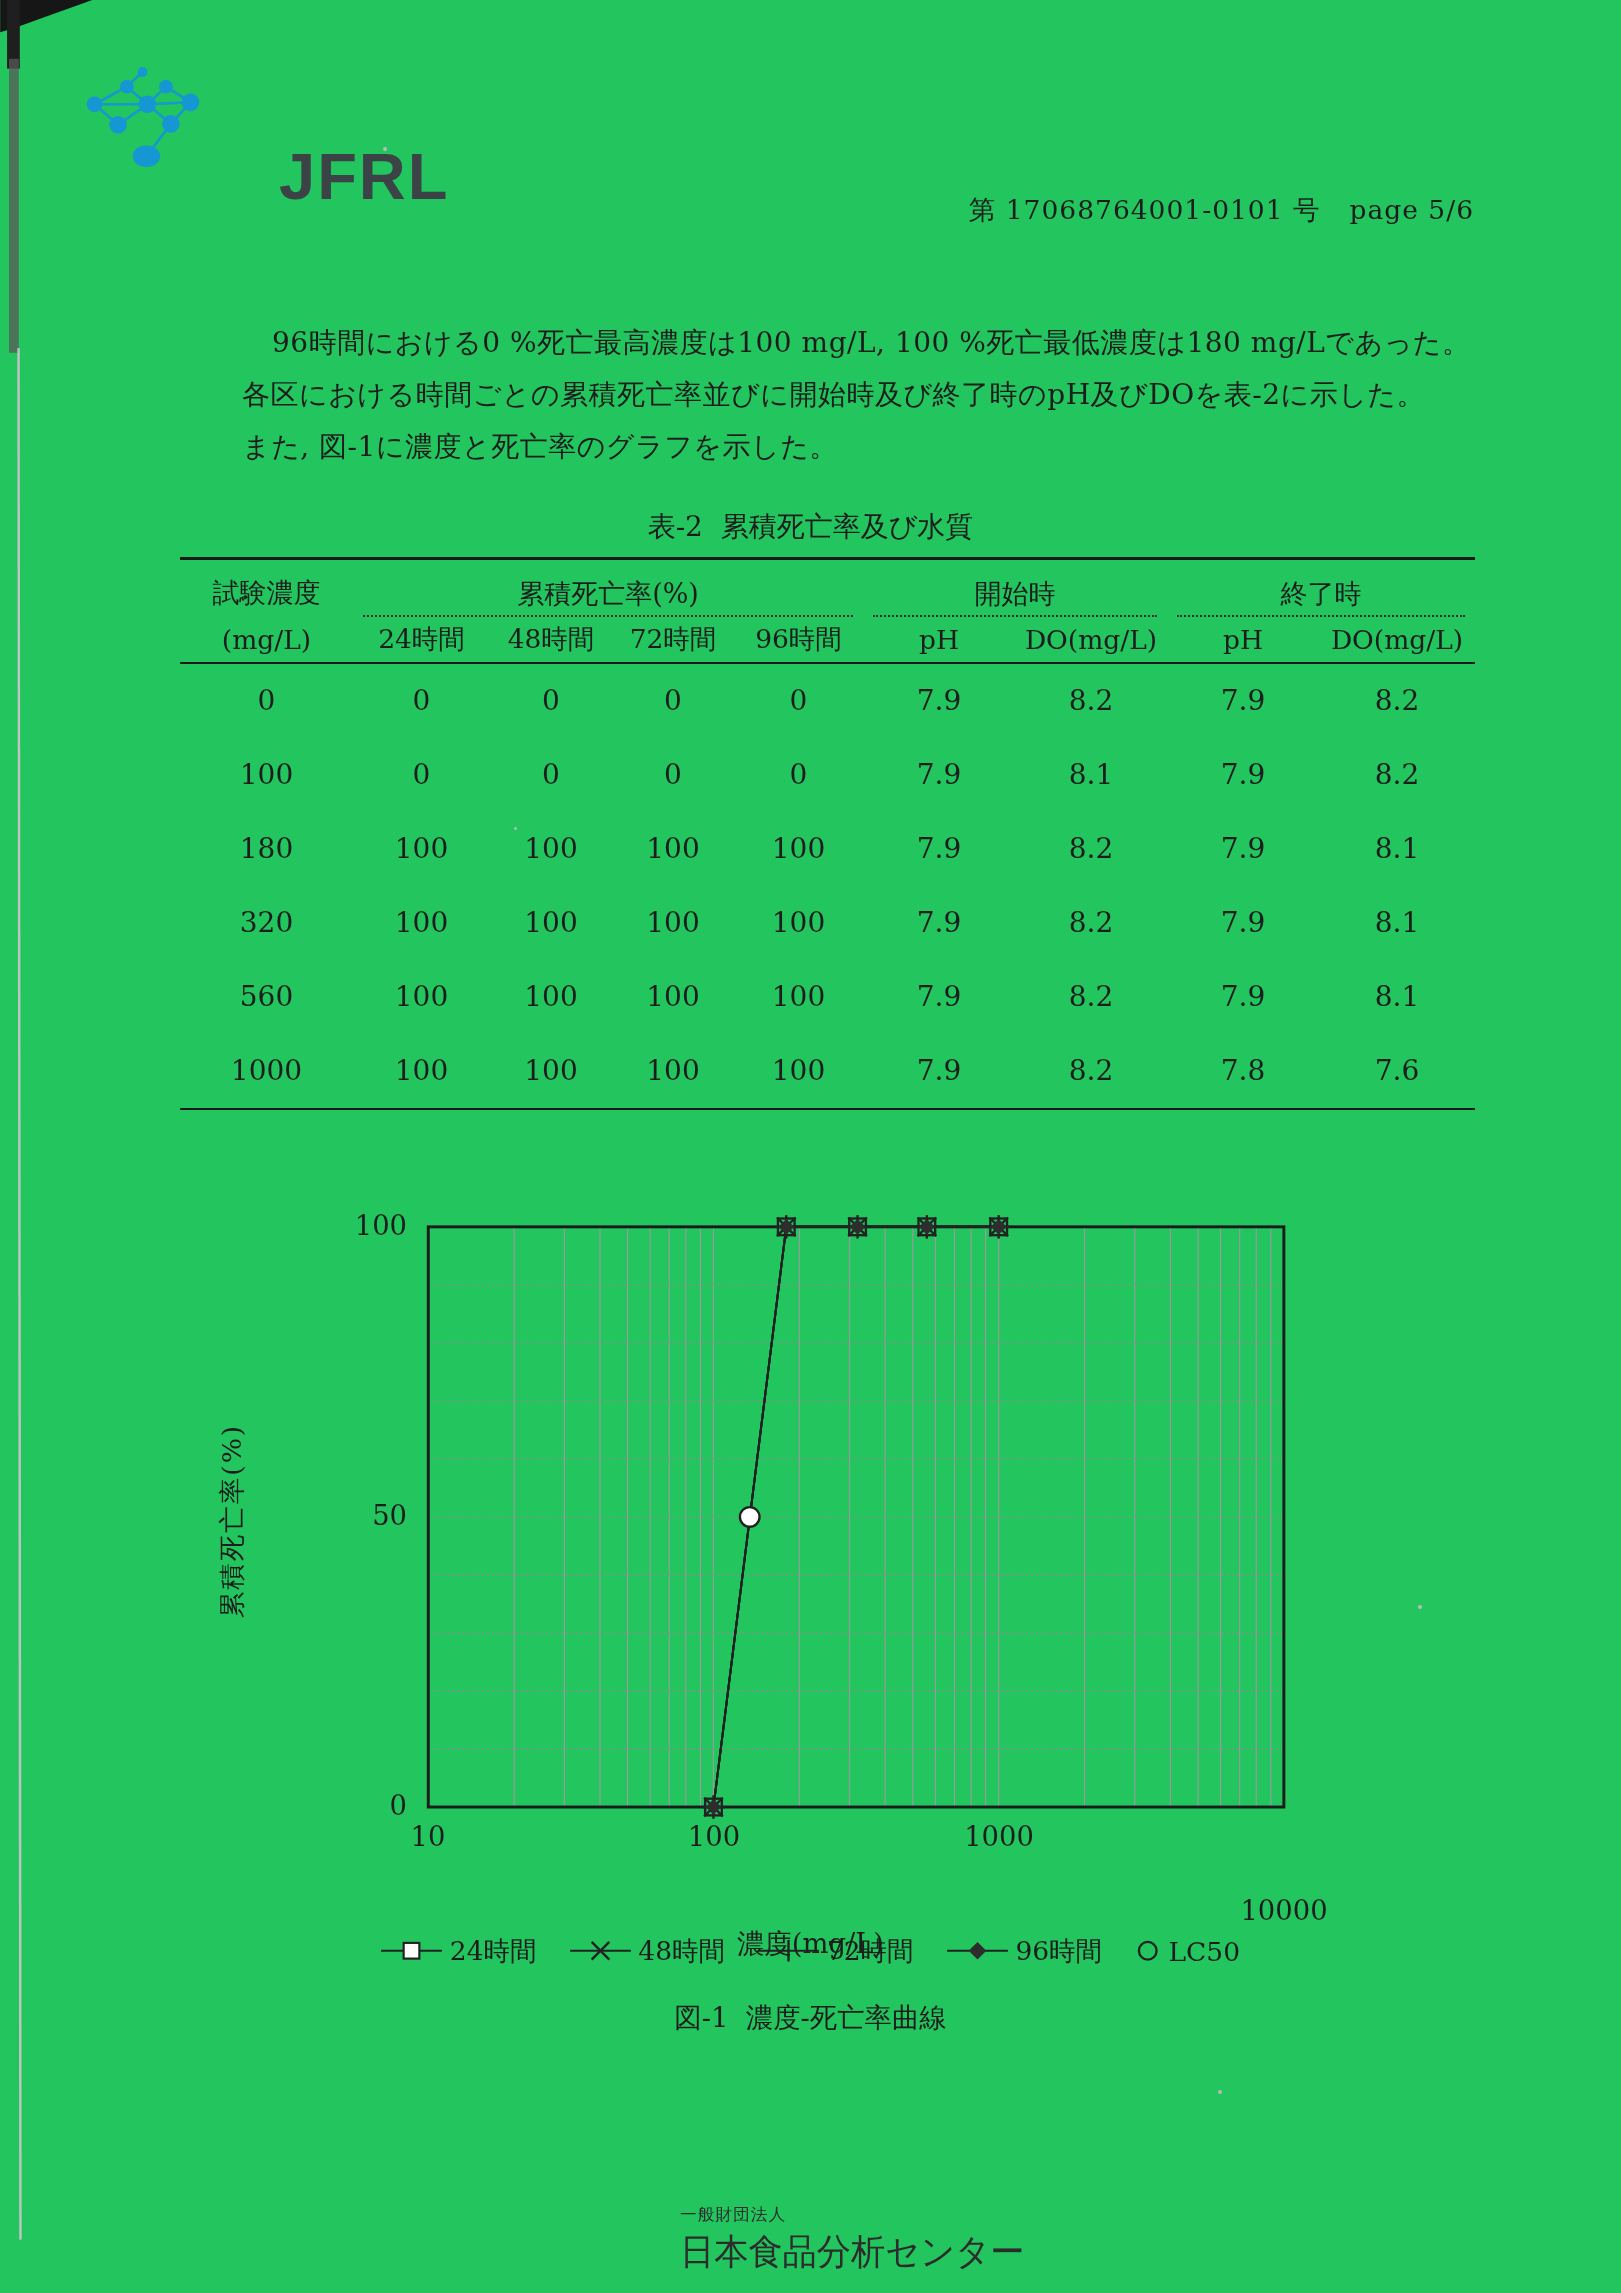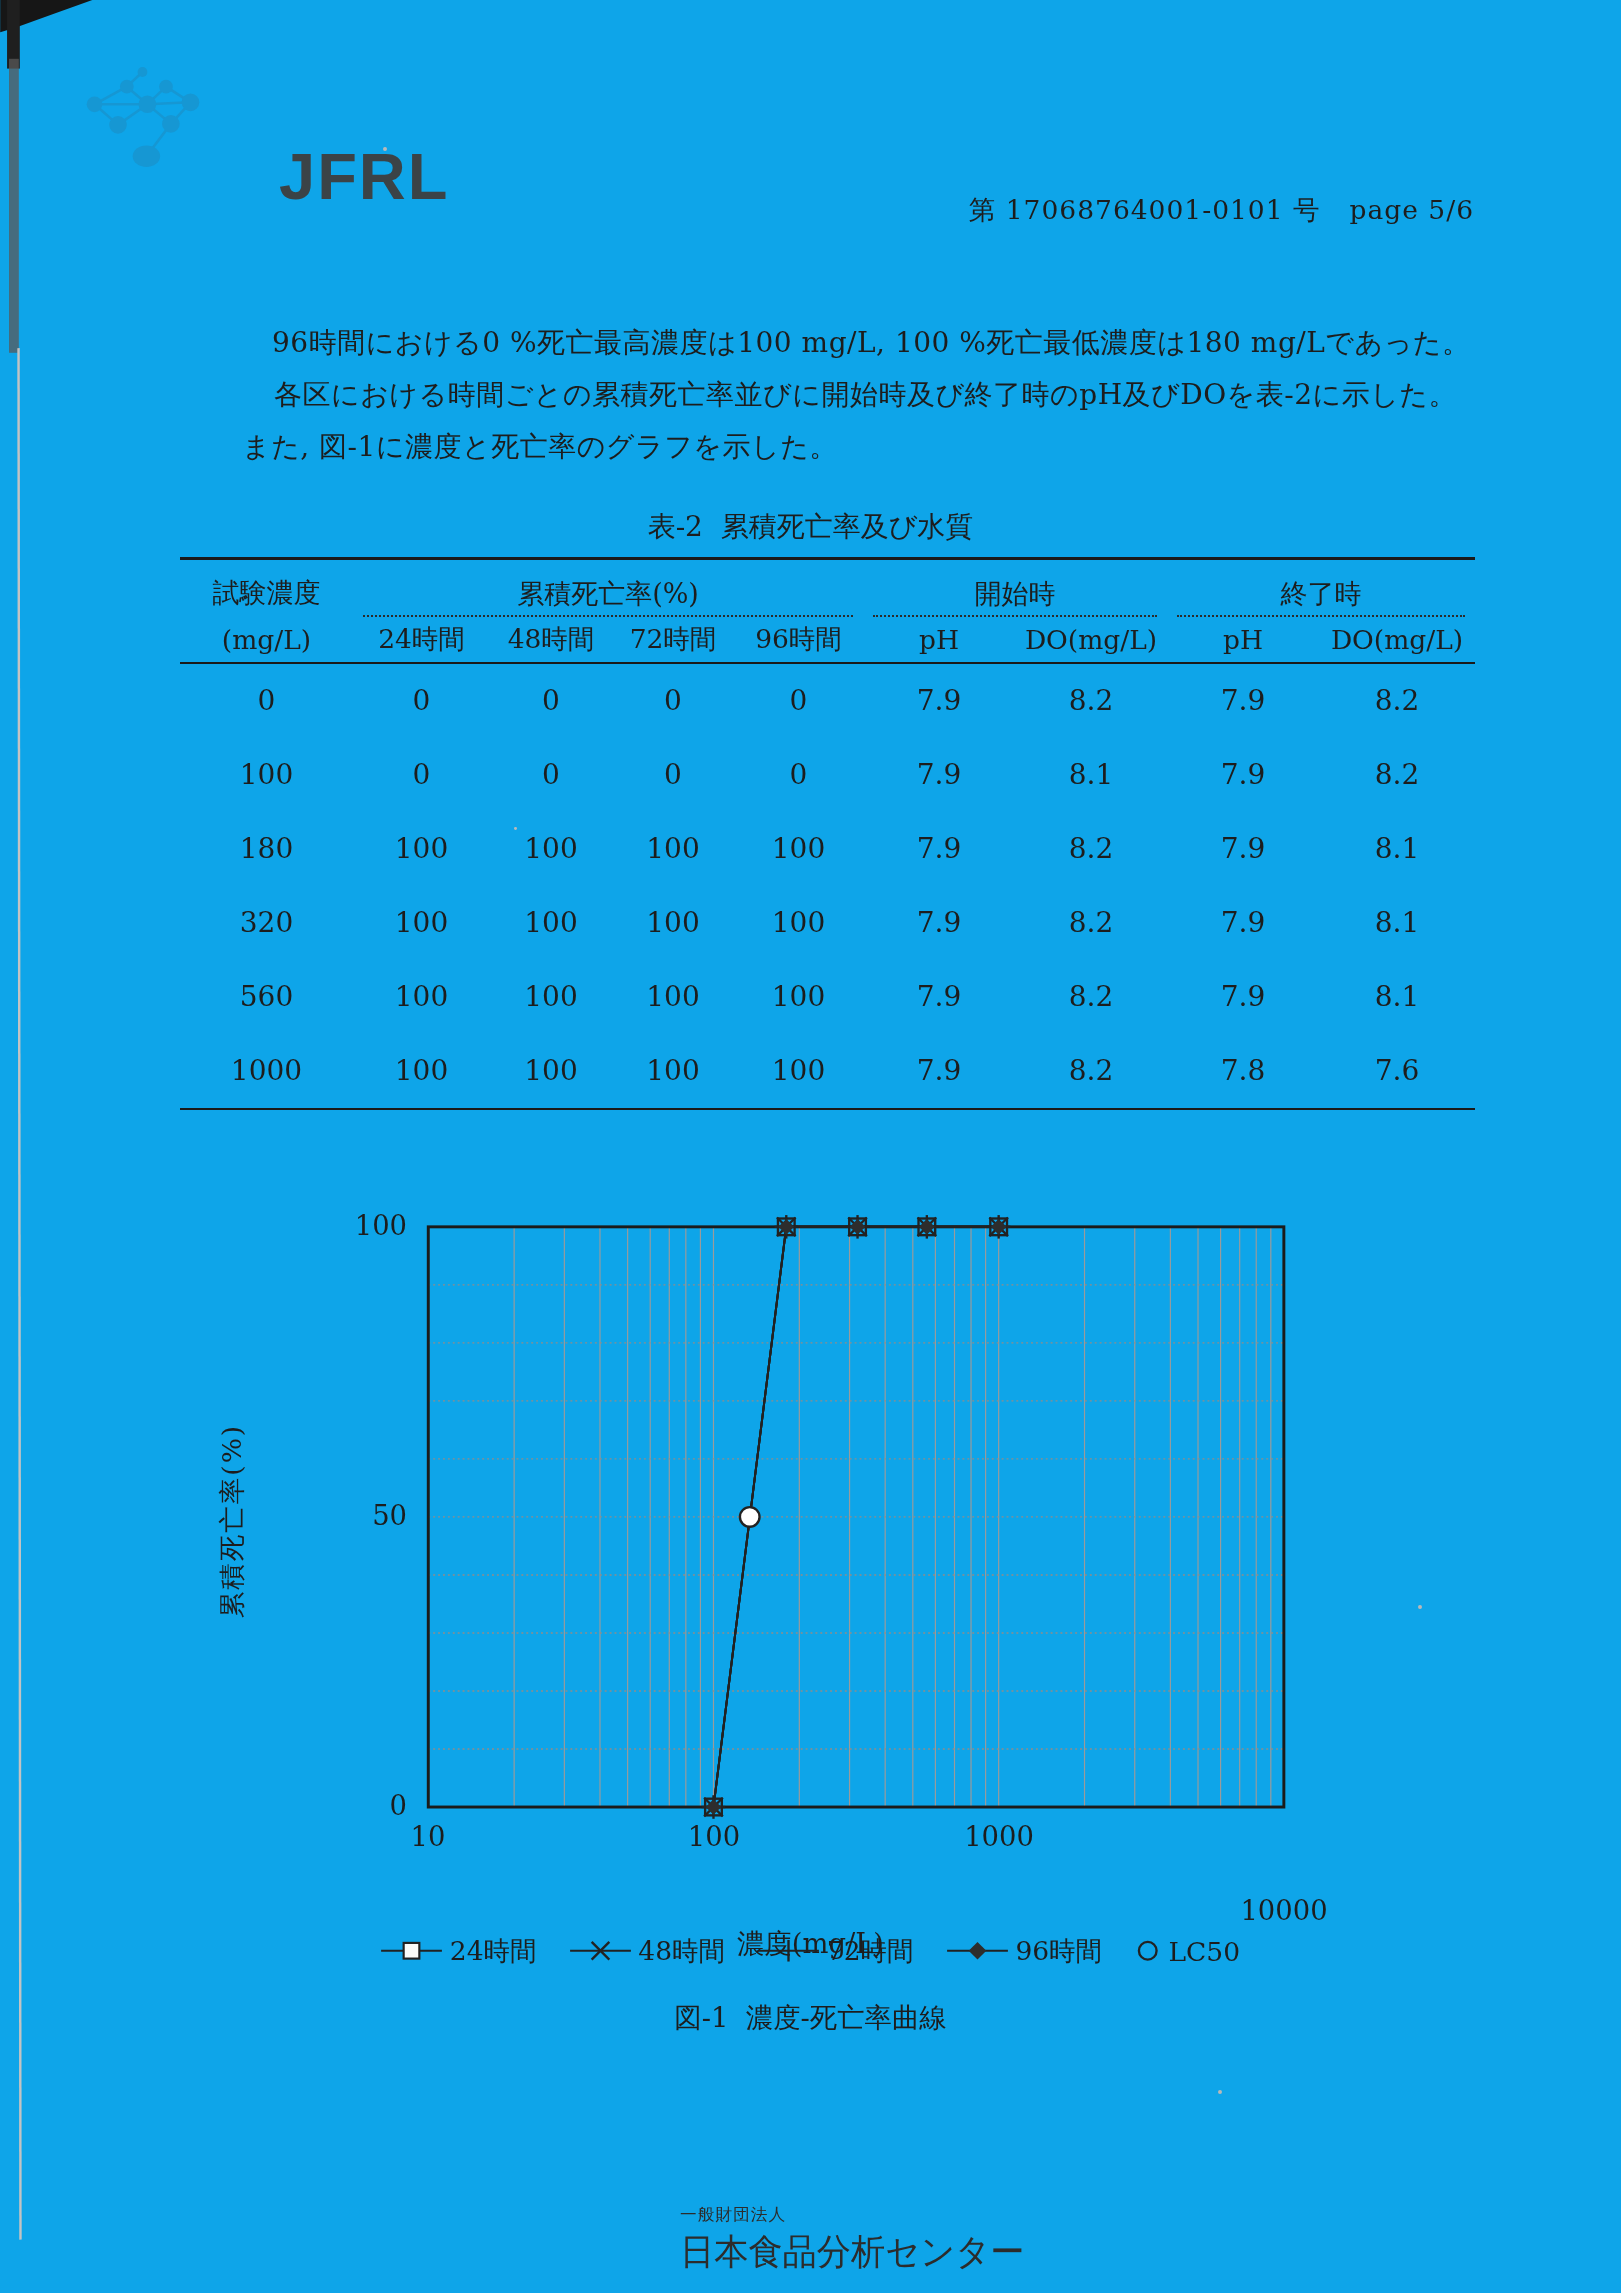--- a/index.html
+++ b/index.html
@@ -1,33 +1,33 @@
 <!DOCTYPE html>
 <html><head>
 <meta charset="utf-8">
 <style>
   html,body{margin:0;padding:0;background:#d8d8d8;}
-  .page{position:relative;width:1621px;height:2294px;background:#0ea5e9;overflow:hidden;
+  .page{position:relative;width:1621px;height:2294px;background:#22c55e;overflow:hidden;
         font-family:"DejaVu Serif","Liberation Serif",serif;color:#1d1d1d;}
   .abs{position:absolute;}
   .nowrap{white-space:pre;}
 
   
   .logo-wrap{left:71px;top:57px;width:333px;height:127px;}
   .logo-text{left:208px;top:82px;font-family:"Liberation Sans","DejaVu Sans",sans-serif;
              font-weight:700;font-size:65px;letter-spacing:2px;color:#3b4347;}
   .docnum{top:161px;right:147px;font-size:26.5px;letter-spacing:1px;}
   .docnum .gap{display:inline-block;width:29px;}
 
   
   .sec-heading{left:186px;top:271px;font-size:28px;}
   .sec-heading .num{margin-right:25.5px;}
   .pline{font-size:28px;letter-spacing:0.5px;}
   .p1{left:272px;top:324px;}
-  .p2{left:242px;top:376px;margin-left:32px;}
+  .p2{left:242px;top:376px;}
   .p3{left:242px;top:428px;}
 
   
   .tbl-title{left:0;top:508px;width:1621px;text-align:center;font-size:28px;}
   table.report{position:absolute;left:180px;top:557px;width:1294px;border-collapse:collapse;
                table-layout:fixed;text-align:center;border-top:3.9px solid #1a1a1a;border-bottom:2.9px solid #1a1a1a;}
   table.report th{font-weight:normal;padding:0;}
   tr.h1 th{height:51px;vertical-align:bottom;font-size:27px;}
   tr.h1 .corner{padding-bottom:5.9px;}
   .group-underline{margin:0 9.8px;padding-bottom:2.9px;border-bottom:2.9px dotted #2b2b2b;}

